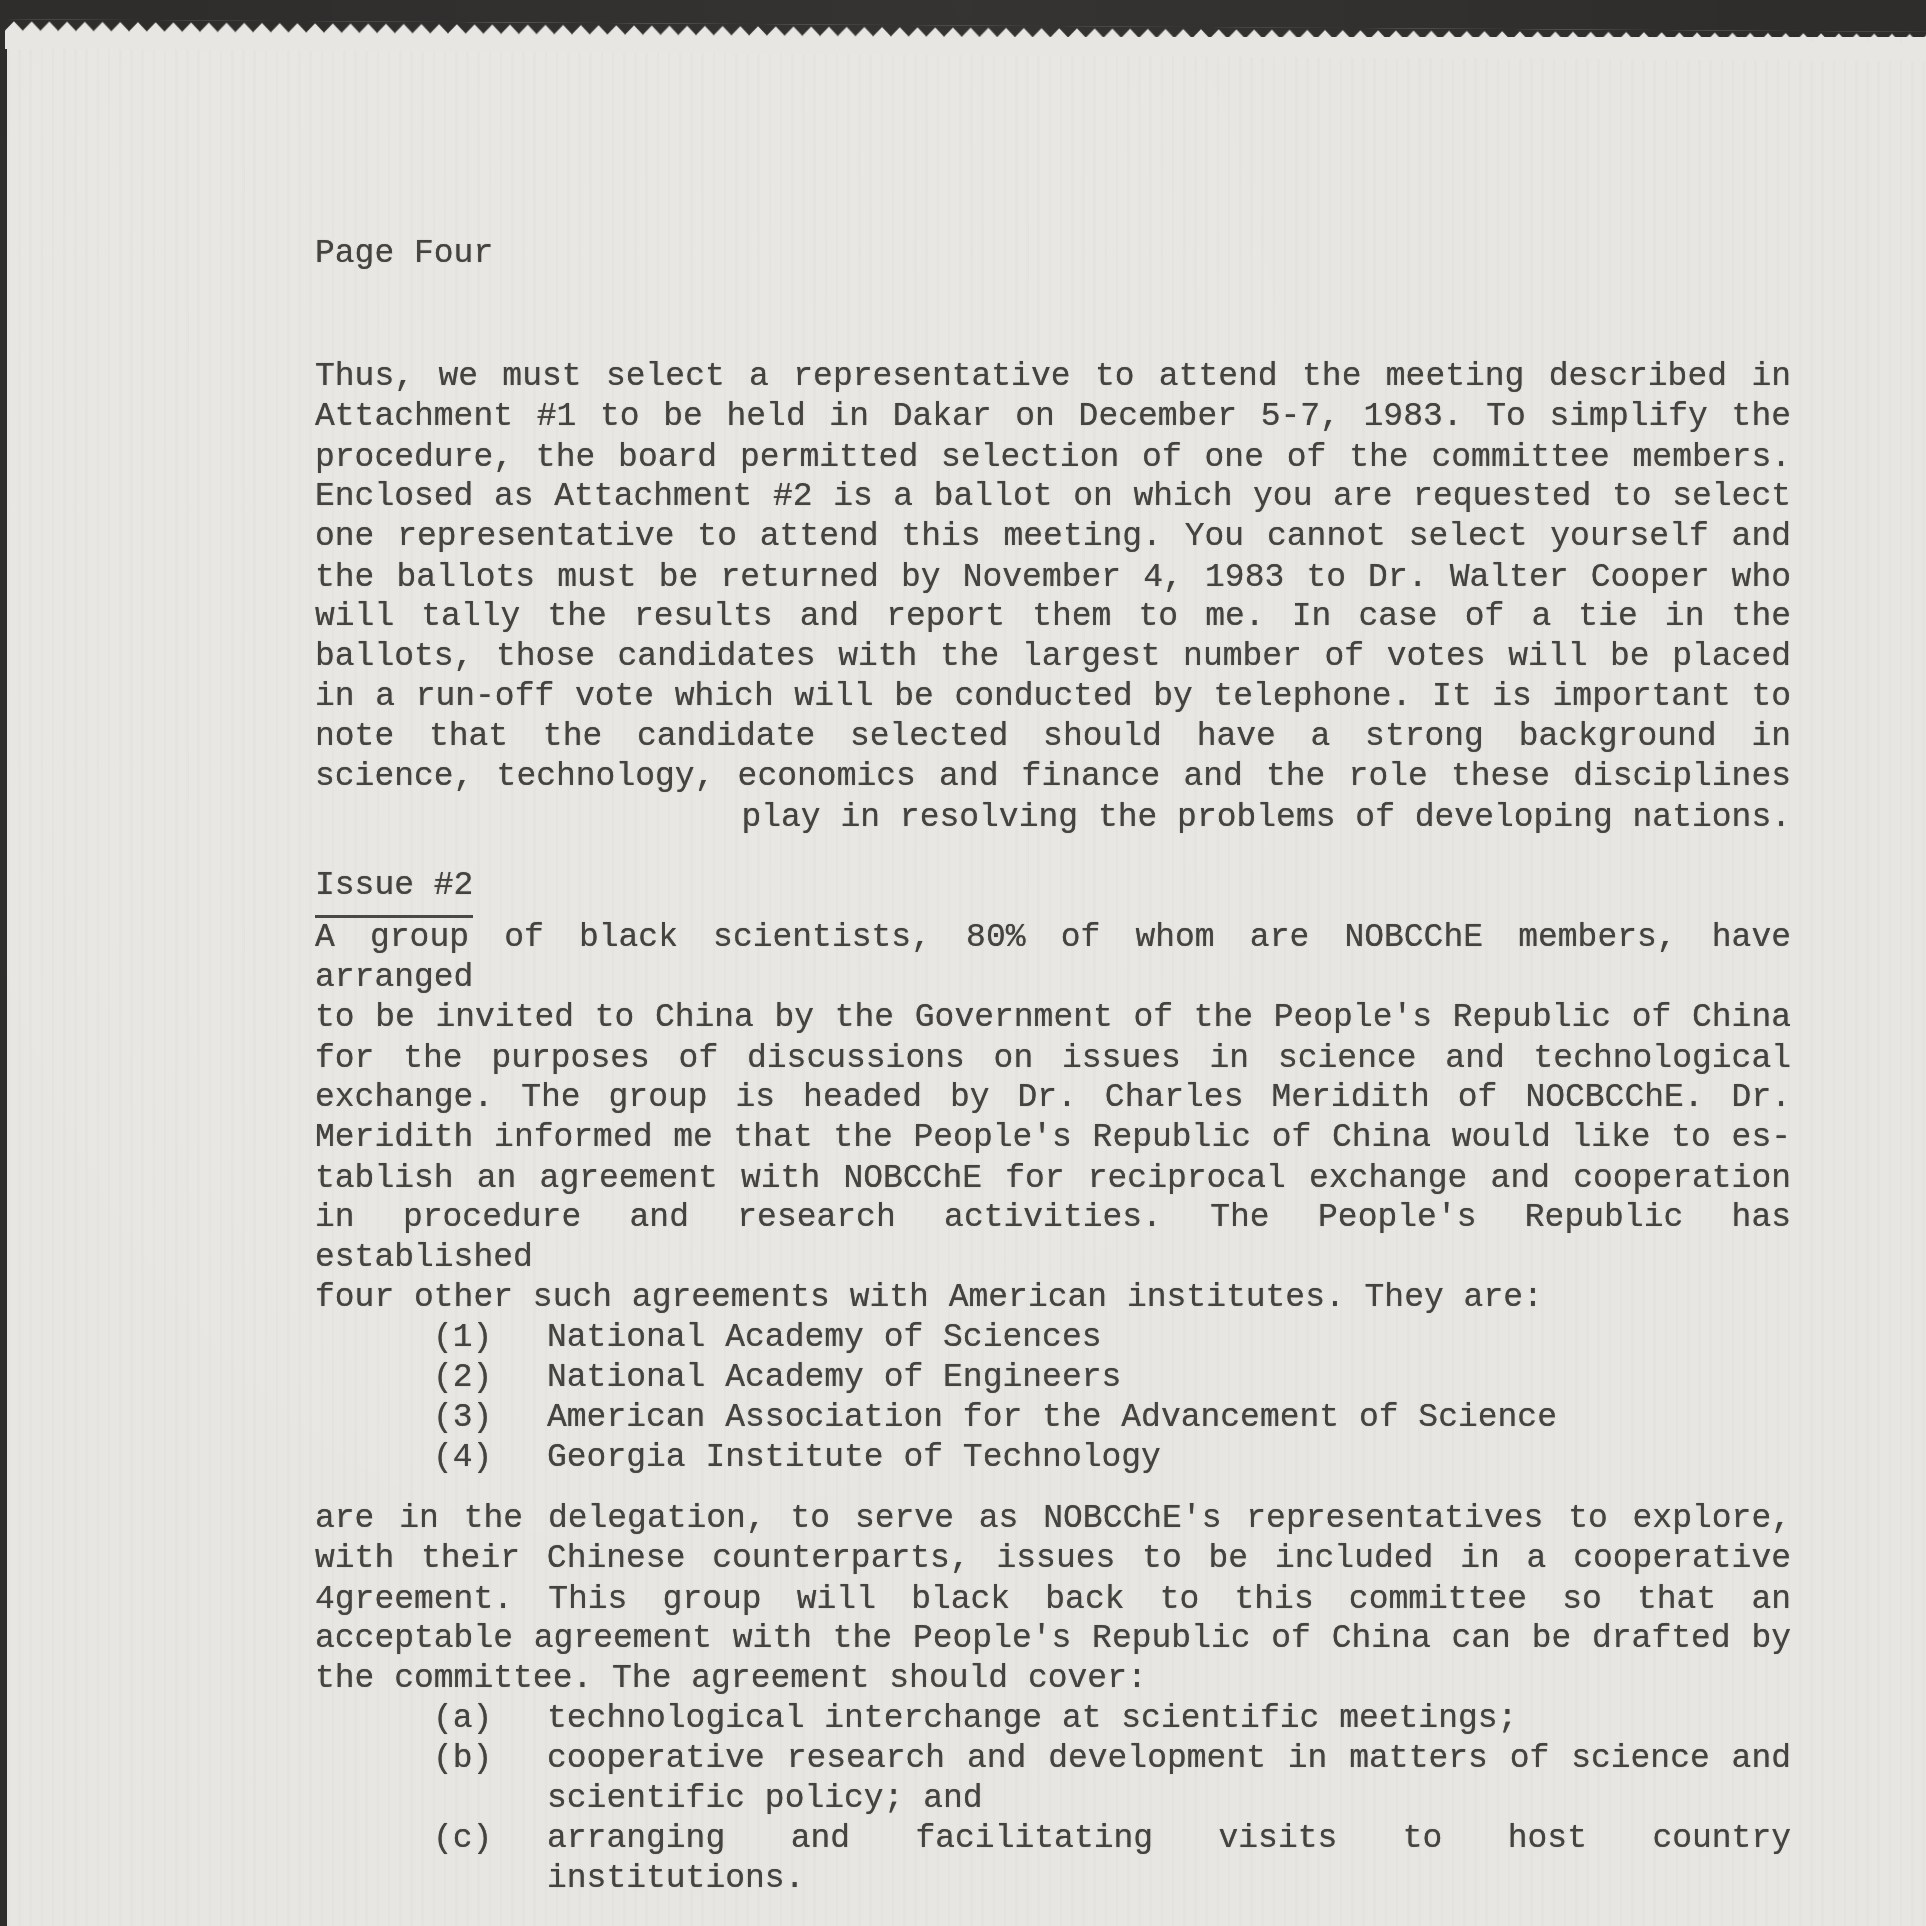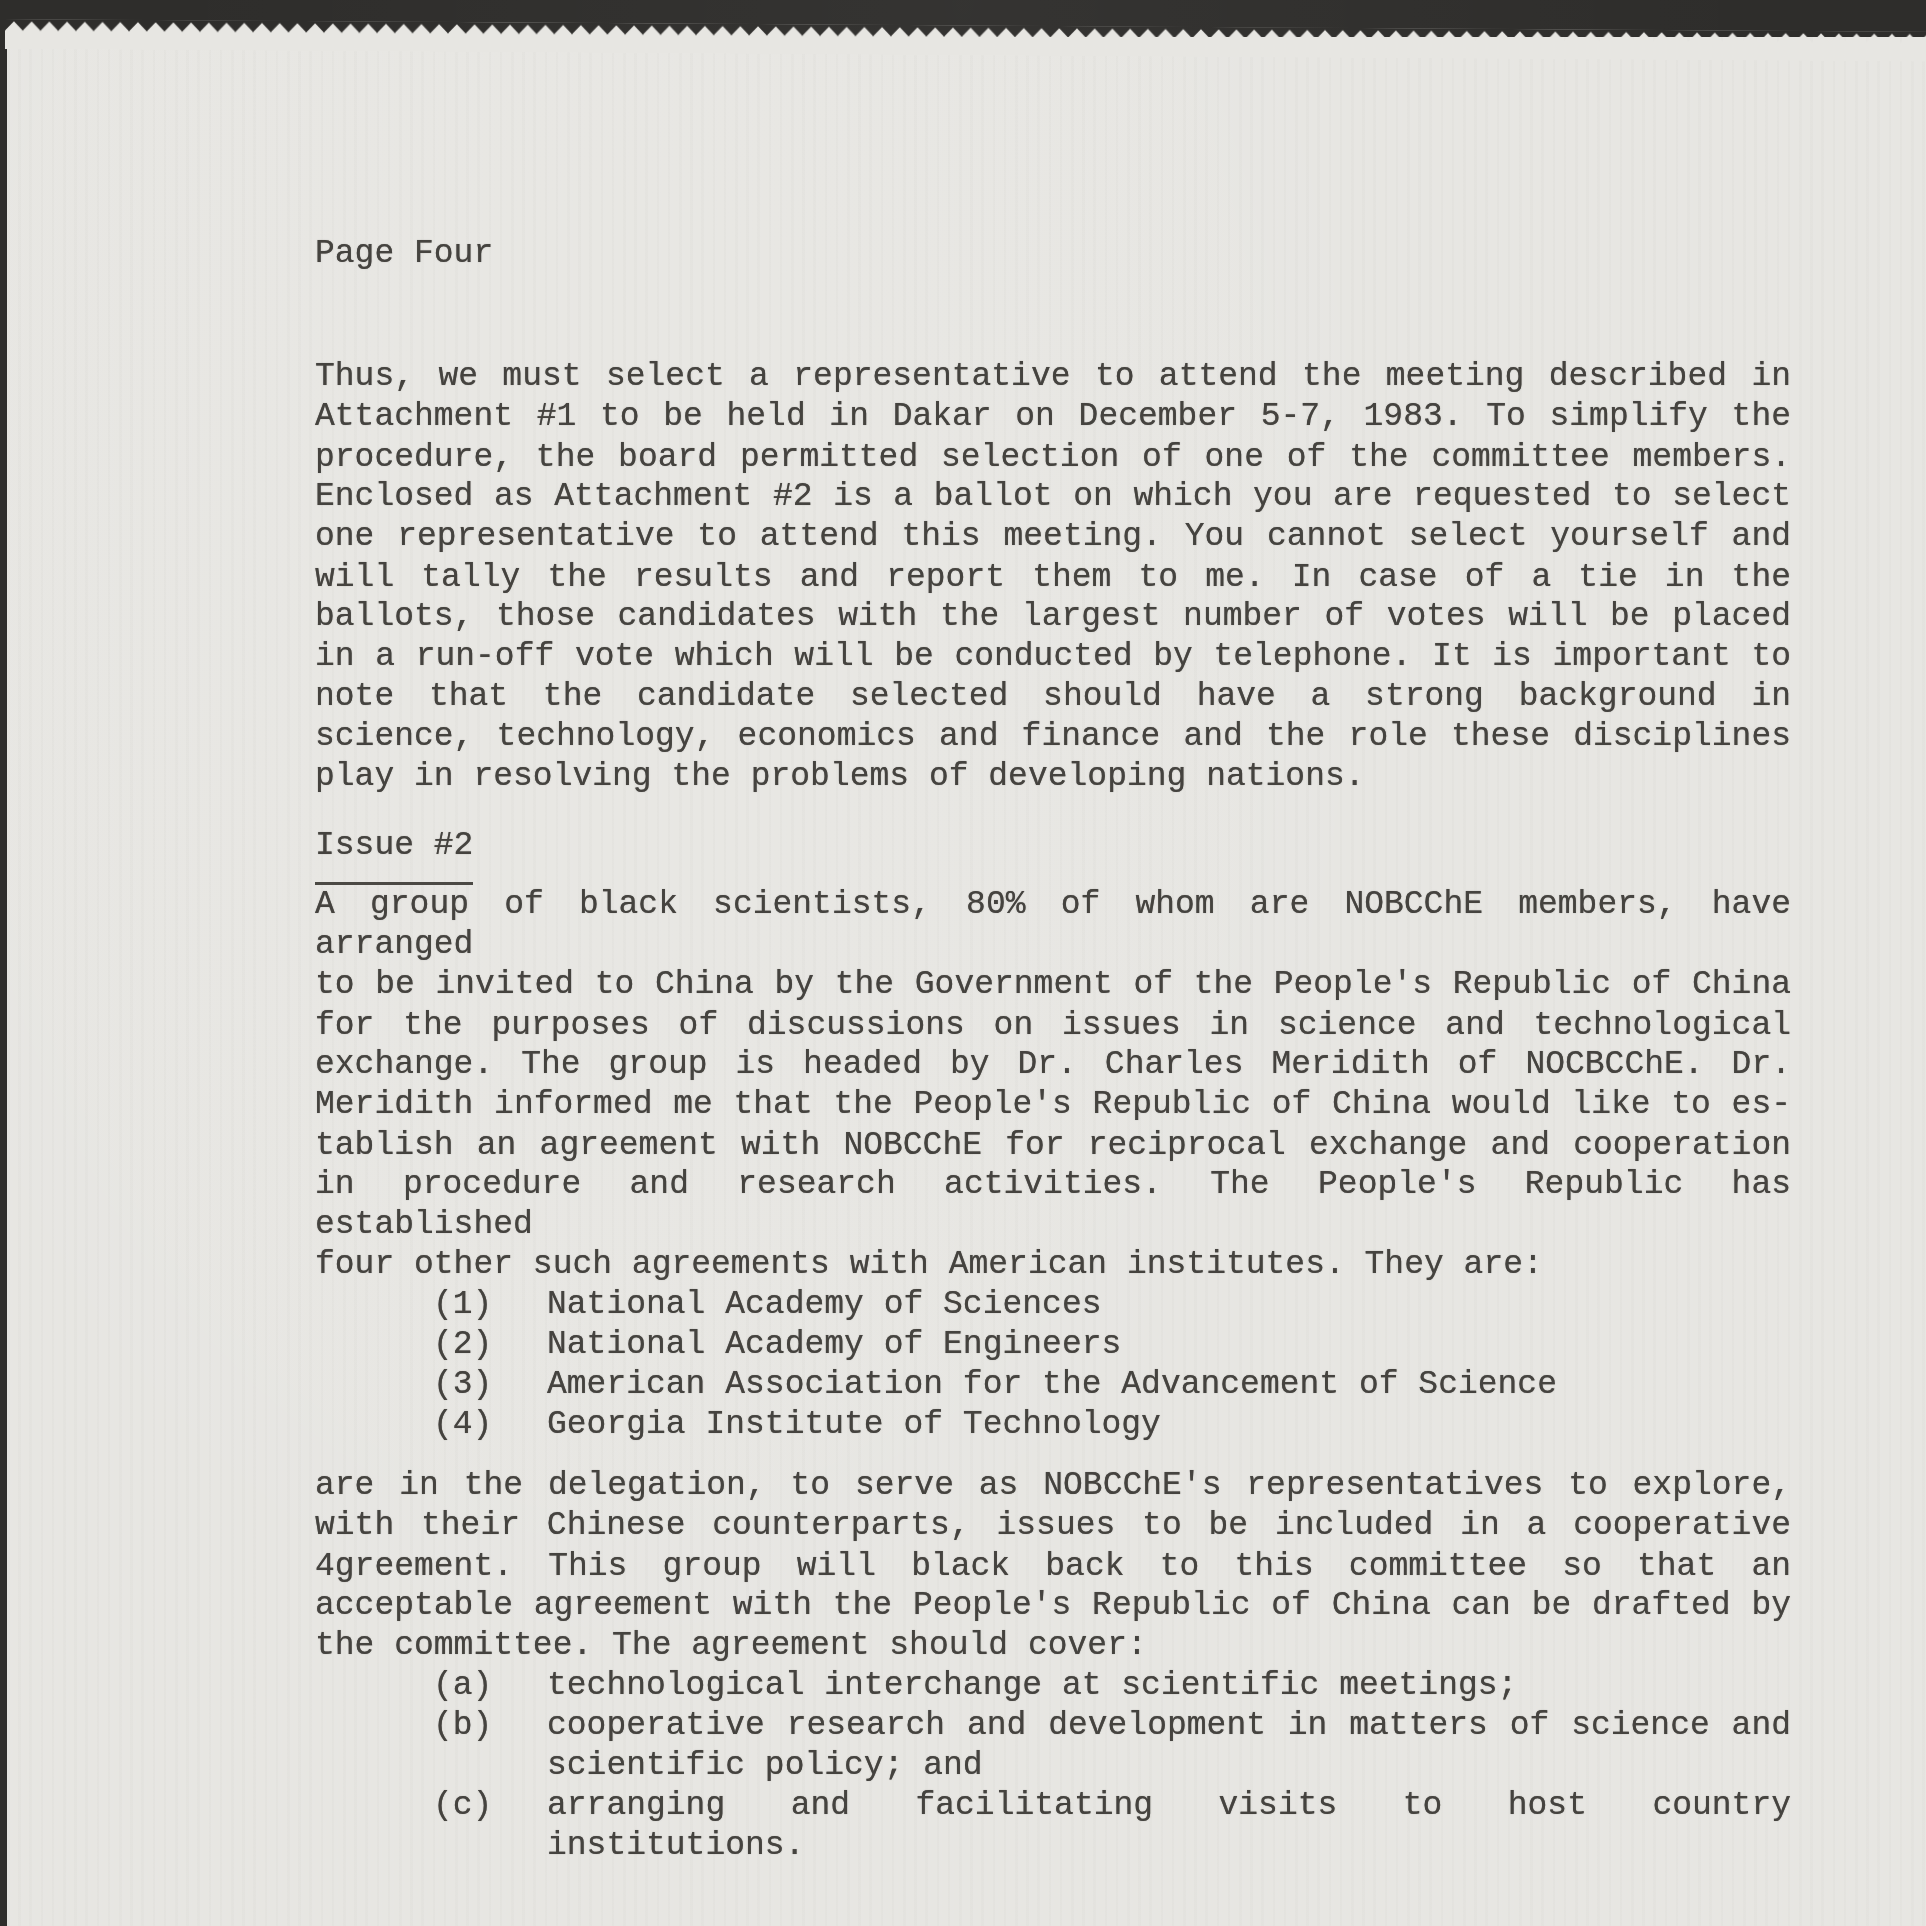--- a/index.html
+++ b/index.html
@@ -60,21 +60,21 @@
 
   .ln { white-space: normal; }
   .j  { text-align: justify; text-align-last: justify; }
 
   .block { margin: 0; }
   .para1   { margin-top: 83px; }
   .issue-heading { margin-top: 29px; }
   .issue-heading span {
     display: inline-block;
     border-bottom: 3.9px solid #4b4944;
-    padding-bottom: 16px;
+    padding-bottom: 9px;
   }
   .para3   { margin-top: 21px; }
 
   .li { display: flex; }
   .li .m { flex: 0 0 114px; margin-left: 118px; }
   .li .t { flex: 1 1 auto; }
   .li .t.j2 { text-align: justify; text-align-last: justify; }
 
   
   .ln:nth-child(3n)   { transform: translateY(0.8px); text-align: right; }
@@ -101,20 +101,21 @@
     <div class="block header">
       <div class="ln">Page Four</div>
     </div>
 
     <div class="block para1">
       <div class="ln j">Thus, we must select a representative to attend the meeting described in</div>
       <div class="ln j">Attachment #1 to be held in Dakar on December 5-7, 1983.  To simplify the</div>
       <div class="ln j">procedure, the board permitted selection of one of the committee members.</div>
       <div class="ln j">Enclosed as Attachment #2 is a ballot on which you are requested to select</div>
       <div class="ln j">one representative to attend this meeting.  You cannot select yourself and</div>
+      <div class="ln j">the ballots must be returned by November 4, 1983 to Dr. Walter Cooper who</div>
       <div class="ln j">will tally the results and report them to me.  In case of a tie in the</div>
       <div class="ln j">ballots, those candidates with the largest number of votes will be placed</div>
       <div class="ln j">in a run-off vote which will be conducted by telephone.  It is important to</div>
       <div class="ln j">note that the candidate selected should have a strong background in</div>
       <div class="ln j">science, technology, economics and finance and the role these disciplines</div>
       <div class="ln">play in resolving the problems of developing nations.</div>
     </div>
 
     <div class="block issue-heading">
       <span>Issue #2</span>

